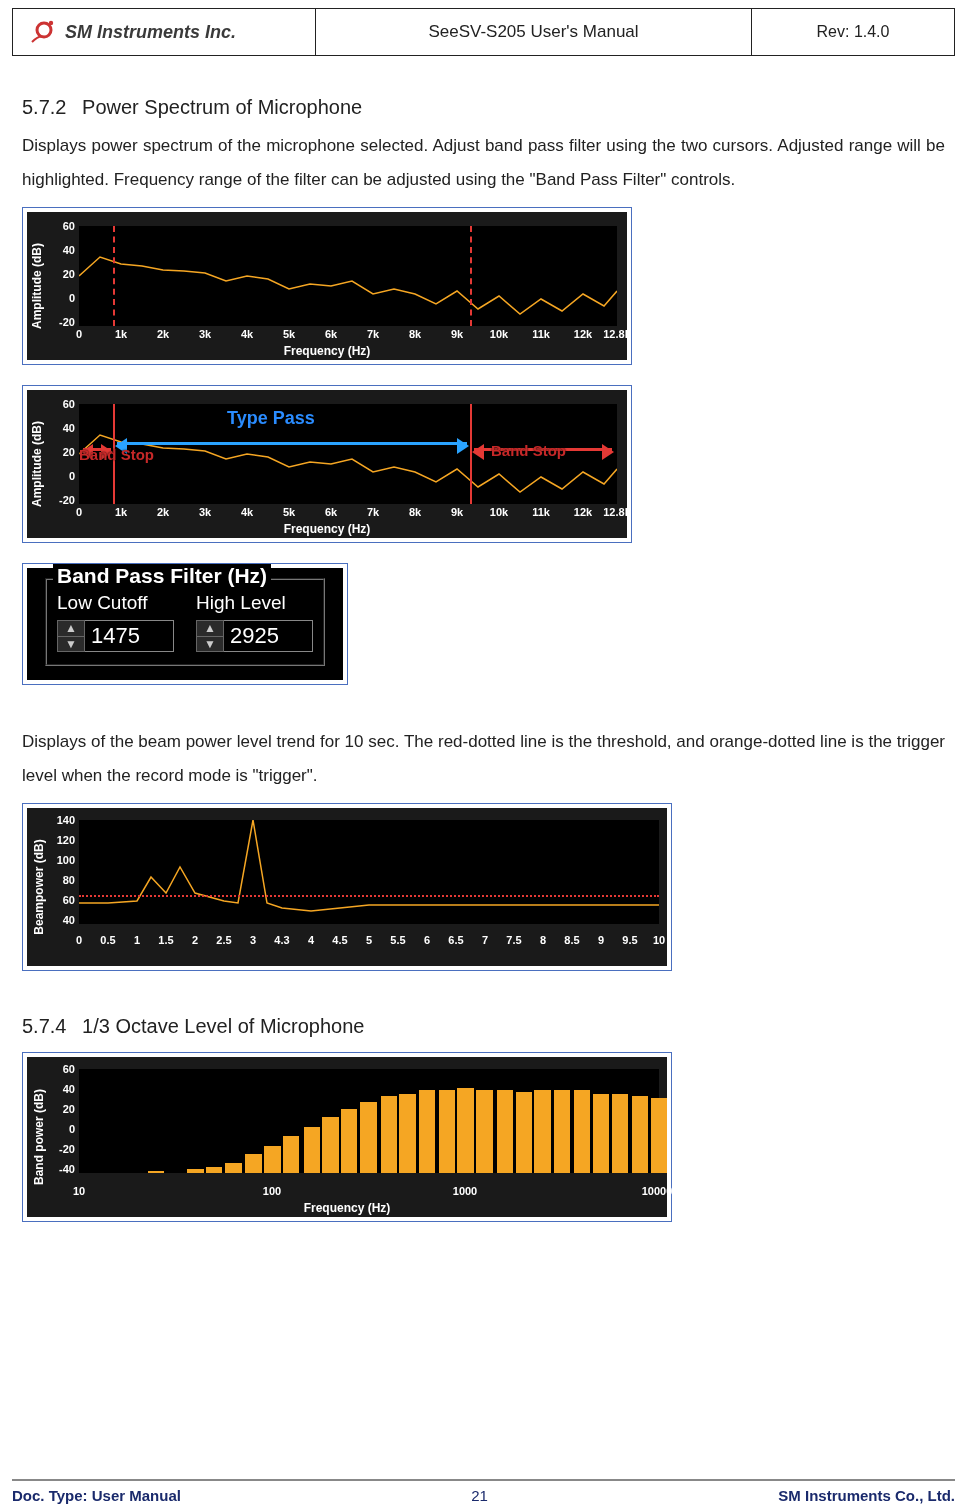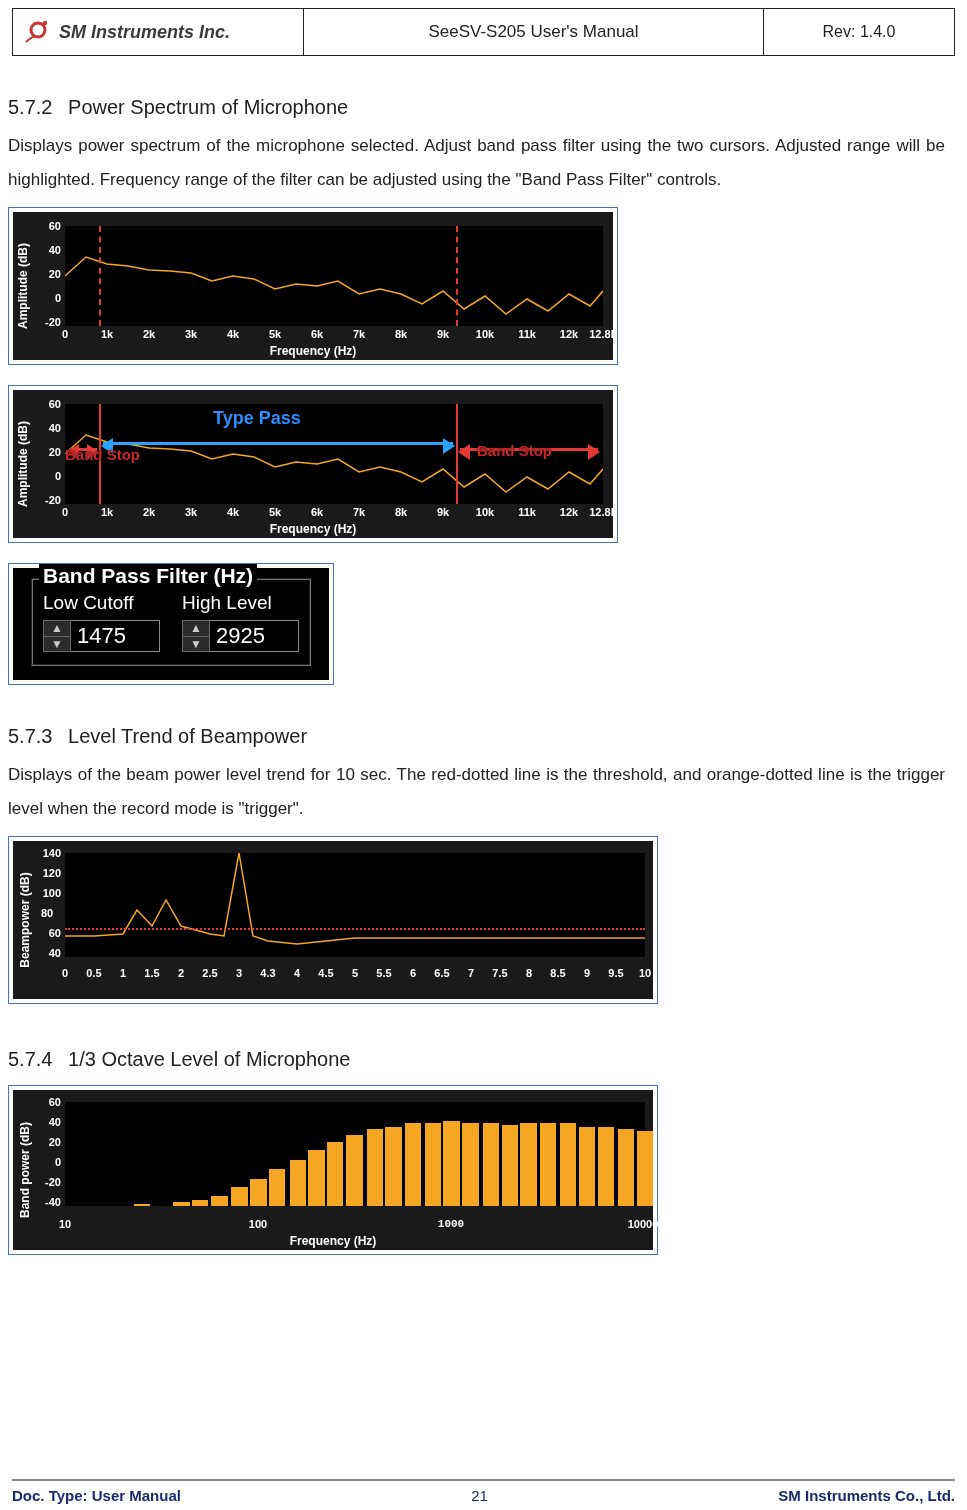--- a/index.html
+++ b/index.html
@@ -18,33 +18,33 @@
     padding: 0;
   }
   
   .hdr-table {
     margin: 8px 12px 0 12px;
     border-collapse: collapse;
     width: calc(100% - 24px);
   }
   .hdr-table td {
     border: 1px solid #222;
-    padding: 8px 10px;
+    padding: 8px 16px;
     vertical-align: middle;
   }
   .hdr-logo-cell { width: 270px; }
   .hdr-title-cell { text-align: center; font-size: 17px; }
   .hdr-rev-cell { width: 170px; text-align: center; font-size: 16px; }
   .logo-wrap { display: flex; align-items: center; gap: 6px; }
   .logo-swirl { width: 30px; height: 30px; position: relative; }
   .logo-swirl svg { width: 30px; height: 30px; }
   .logo-text { font-style: italic; font-weight: 700; font-size: 18px; color: #3a3a3a; }
   
   .content {
-    padding: 40px 22px 0 8px;
+    padding: 40px 22px 0 22px;
   }
   .sec-head {
     font-size: 20px;
     font-weight: 400;
     margin: 0 0 10px 0;
     color: #222;
   }
   .sec-head .num { display: inline-block; margin-right: 10px; }
   .para {
     font-size: 17px;
@@ -338,33 +338,29 @@
               </div>
             </div>
           </div>
         </div>
       </div>
     </div>
 
     <div class="section-gap"></div>
 
     
-    <h2 class="sec-head">
-      <span class="num">5.7.3</span>
-      <span>Level Trend of Beampower</span>
-    </h2>
     <p class="para">Displays of the beam power level trend for 10 sec. The red-dotted line is the threshold, and orange-dotted line is the trigger level when the record mode is "trigger".</p>
 
     <div class="figure-box">
       <div class="chart" style="width:640px;height:158px;">
         <span class="ylabel" style="left:12px;">Beampower (dB)</span>
         <span class="ytick" style="top:12px;">140</span>
         <span class="ytick" style="top:32px;">120</span>
         <span class="ytick" style="top:52px;">100</span>
-        <span class="ytick" style="top:72px;text-align:center;">80</span>
+        <span class="ytick" style="top:72px;">80</span>
         <span class="ytick" style="top:92px;">60</span>
         <span class="ytick" style="top:112px;">40</span>
 
         <span class="xtick" style="left:52px;">0</span>
         <span class="xtick" style="left:81px;">0.5</span>
         <span class="xtick" style="left:110px;">1</span>
         <span class="xtick" style="left:139px;">1.5</span>
         <span class="xtick" style="left:168px;">2</span>
         <span class="xtick" style="left:197px;">2.5</span>
         <span class="xtick" style="left:226px;">3</span>
@@ -404,21 +400,21 @@
         <span class="ylabel" style="left:12px;">Band power (dB)</span>
         <span class="xlabel">Frequency (Hz)</span>
         <span class="ytick" style="top:12px;">60</span>
         <span class="ytick" style="top:32px;">40</span>
         <span class="ytick" style="top:52px;">20</span>
         <span class="ytick" style="top:72px;">0</span>
         <span class="ytick" style="top:92px;">-20</span>
         <span class="ytick" style="top:112px;">-40</span>
         <span class="xtick" style="left:52px;">10</span>
         <span class="xtick" style="left:245px;">100</span>
-        <span class="xtick" style="left:438px;font-family:Liberation Mono, monospace;">1000</span>
+        <span class="xtick" style="left:438px;">1000</span>
         <span class="xtick" style="left:630px;">10000</span>
         <div class="plot" id="octave-plot" style="left:52px;top:12px;width:580px;height:104px;">
             <div style="position: absolute; background: rgb(245, 166, 35); left: 10.5193px; width: 16.4333px; top: 104px; height: 0px;"></div>
             <div style="position: absolute; background: rgb(245, 166, 35); left: 31.2465px; width: 16.4333px; top: 104px; height: 0px;"></div>
             <div style="position: absolute; background: rgb(245, 166, 35); left: 49.9825px; width: 16.4333px; top: 104px; height: 0px;"></div>
             <div style="position: absolute; background: rgb(245, 166, 35); left: 68.7184px; width: 16.4333px; top: 101.92px; height: 2.08px;"></div>
             <div style="position: absolute; background: rgb(245, 166, 35); left: 88.1234px; width: 16.4333px; top: 104px; height: 0px;"></div>
             <div style="position: absolute; background: rgb(245, 166, 35); left: 108.182px; width: 16.4333px; top: 99.84px; height: 4.16px;"></div>
             <div style="position: absolute; background: rgb(245, 166, 35); left: 126.918px; width: 16.4333px; top: 97.76px; height: 6.24px;"></div>
             <div style="position: absolute; background: rgb(245, 166, 35); left: 146.323px; width: 16.4333px; top: 93.6px; height: 10.4px;"></div>

